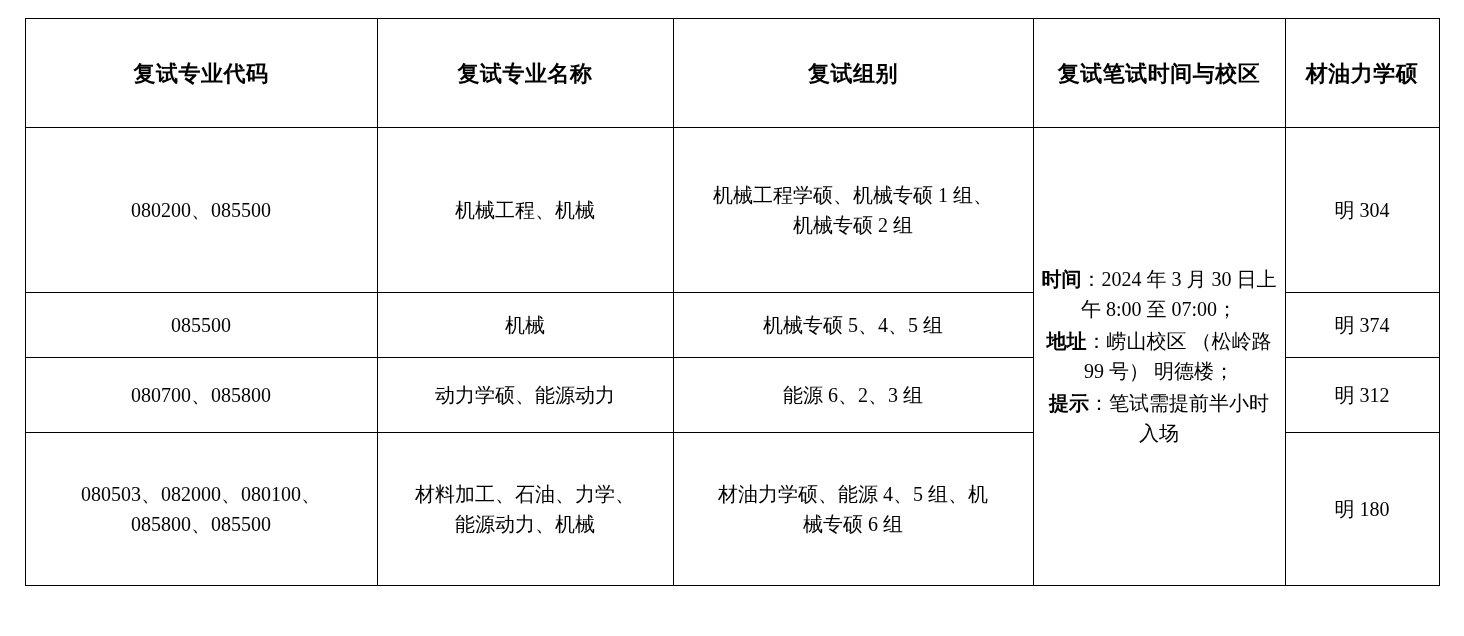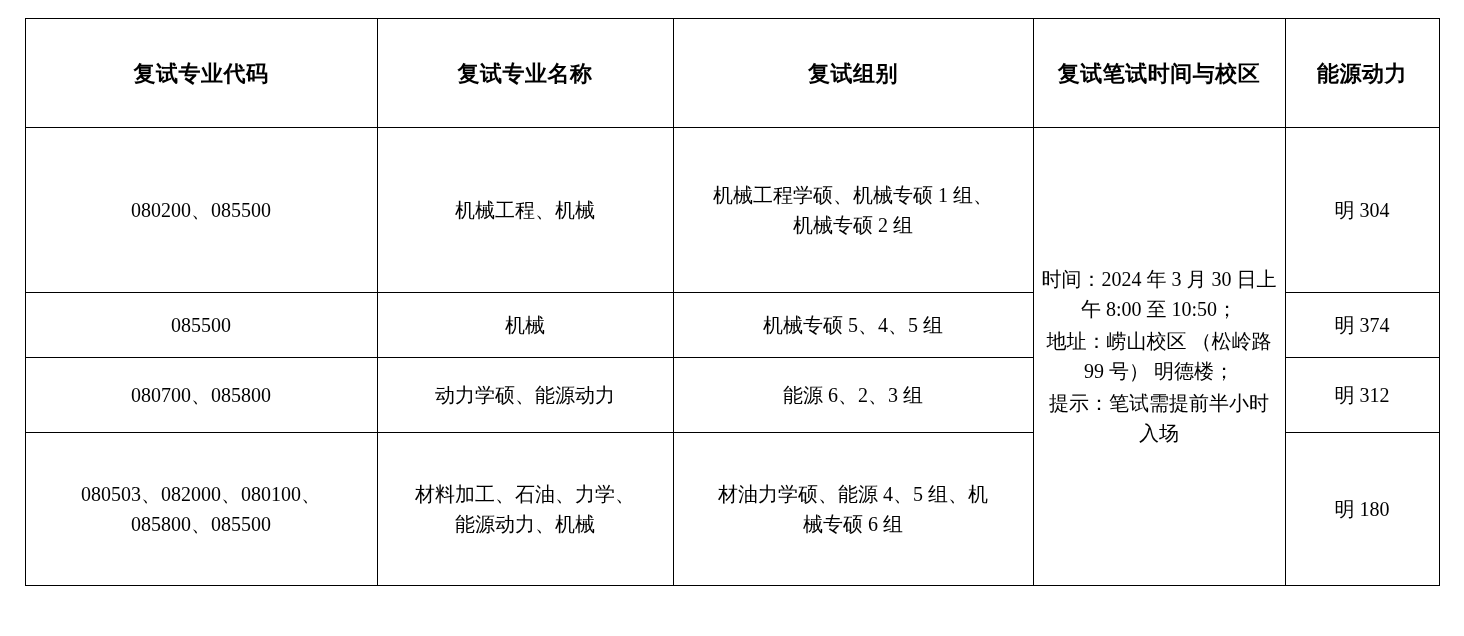--- a/index.html
+++ b/index.html
@@ -58,21 +58,21 @@
     text-align: left;
     vertical-align: middle;
     padding: 10px 10px 10px 12px;
     font-size: 20px;
     line-height: 1.62;
   }
   .cell-time p {
     margin: 0 0 2px 0;
   }
   .cell-time .lbl {
-    font-weight: normal;
+    font-weight: bold;
   }
   .two-line {
     white-space: pre-line;
   }
   .nowrapish {
     white-space: pre-line;
     font-family: Liberation Serif, serif;
   }
 </style>
 </head>
@@ -86,31 +86,31 @@
       <col class="col-group">
       <col class="col-time">
       <col class="col-place">
     </colgroup>
     <thead>
       <tr>
         <th>复试专业代码</th>
         <th>复试专业名称</th>
         <th>复试组别</th>
         <th>复试笔试时间与校区</th>
-        <th>能源动力</th>
+        <th>材油力学硕</th>
       </tr>
     </thead>
     <tbody>
       <tr class="row-tall-1">
         <td class="nowrapish">080200、085500</td>
         <td class="nowrapish">机械工程、机械</td>
         <td class="two-line">机械工程学硕、机械专硕 1 组、
 机械专硕 2 组</td>
         <td class="cell-time" rowspan="4">
-          <p><span class="lbl">时间</span><span>：2024 年 3 月 30 日上午 8:00 至 10:50；</span></p>
+          <p><span class="lbl">时间</span><span>：2024 年 3 月 30 日上午 8:00 至 07:00；</span></p>
           <p><span class="lbl">地址</span><span>：崂山校区 （松岭路 99 号） 明德楼；</span></p>
           <p><span class="lbl">提示</span><span>：笔试需提前半小时入场</span></p>
         </td>
         <td class="nowrapish">明 304</td>
       </tr>
       <tr class="row-short">
         <td class="nowrapish">085500</td>
         <td class="nowrapish">机械</td>
         <td class="nowrapish">机械专硕 5、4、5 组</td>
         <td class="nowrapish">明 374</td>

